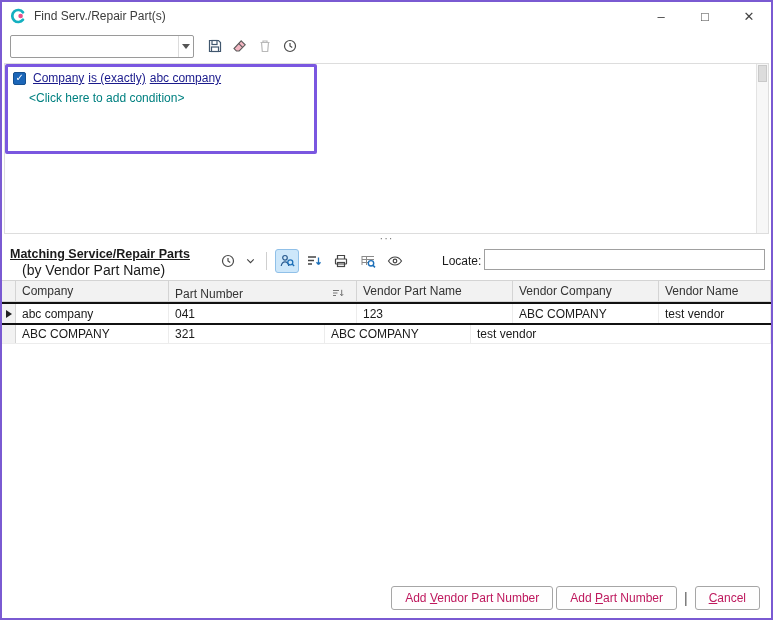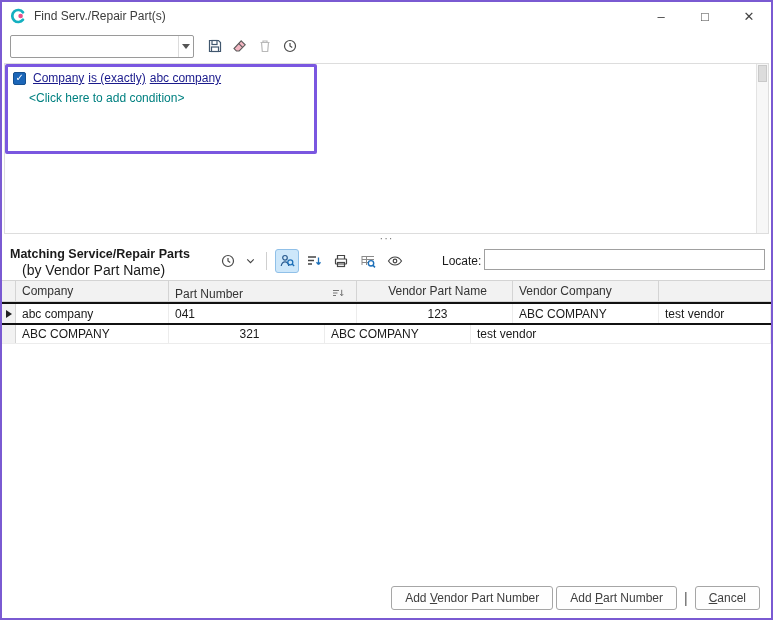--- a/index.html
+++ b/index.html
@@ -42,21 +42,21 @@
   .cond-link { color:var(--link_color,#1a1a8c); text-decoration:underline; margin-right:4px; cursor:pointer; }
   .add-cond { position:absolute; top:27px; left:24px; color:var(--add_condition_color,#008080); cursor:pointer; }
   .cond-scroll { position:absolute; right:0; top:0; bottom:0; width:12px; background:#f7f7f7;
     border-left:1px solid #e3e3e3; }
   .cond-thumb { position:absolute; top:1px; left:1px; width:9px; height:17px; background:#dcdcdc; border:1px solid #c9c9c9; }
   
   .splitter { position:absolute; top:230px; left:0; right:0; height:12px; display:flex;
     align-items:center; justify-content:center; cursor:ns-resize; color:#777; font-size:11px;
     letter-spacing:1px; line-height:6px; }
   
-  .res-title { position:absolute; top:245px; left:8px; font-weight:bold; font-size:12.5px; }
+  .res-title { position:absolute; top:245px; left:8px; font-weight:bold; font-size:12.5px;text-decoration:underline; }
   .res-subtitle { position:absolute; top:260px; left:20px; font-weight:normal; font-size:14px; }
   .toolbar2 { position:absolute; top:246px; left:214px; height:26px; display:flex; align-items:center; gap:3px; }
   .tool2 { width:24px; height:24px; display:flex; align-items:center; justify-content:center; border-radius:3px;
     border:1px solid transparent; }
   .tool2 svg { width:16px; height:16px; }
   .tool2.narrow { width:15px; }
   .tool2.selected { background:var(--selected_tool_bg,#cde7fa); border-color:var(--selected_tool_border,#90c0e8); }
   .vsep { width:1px; height:18px; background:#cfcfcf; margin:0 5px; }
   .locate-label { position:absolute; top:252px; left:440px; }
   .locate-input { position:absolute; top:247px; left:482px; width:281px; height:21px;
@@ -64,36 +64,36 @@
   
   .grid { position:absolute; top:278px; left:0; right:0; }
   .grid-header { display:flex; height:22px; background:#f2f2f2; border-top:1px solid #d4d4d4;
     border-bottom:1px solid #d4d4d4; }
   .hcell { display:flex; align-items:center; padding-left:6px; border-right:1px solid #d4d4d4;
     color:#333; overflow:hidden; white-space:nowrap; }
   .hcell .sorticon { margin-left:auto; margin-right:12px; }
   .col-g { width:14px; flex:0 0 14px; padding-left:0; }
   .col-0 { width:153px; flex:0 0 153px; }
   .col-1 { width:188px; flex:0 0 188px;align-items:flex-end; }
-  .col-2 { width:156px; flex:0 0 156px;justify-content:center; }
+  .col-2 { width:156px; flex:0 0 156px; }
   .col-3 { width:146px; flex:0 0 146px; }
   .col-4 { flex:1 1 auto; }
   .grid-row { display:flex; height:19px; background:#fff; }
   .grid-row.selected { height:23px; border-top:2px solid #111; border-bottom:2px solid #111; }
   .cell { display:flex; align-items:center; padding-left:6px; border-right:1px solid #ececec;
     overflow:hidden; white-space:nowrap; }
   .gutter { width:14px; flex:0 0 14px; background:#f2f2f2; border-right:1px solid #d4d4d4;
     display:flex; align-items:center; justify-content:center; padding-left:0; }
   .grid-row:not(.selected) { border-bottom:1px solid #ececec; }
   .row-marker { width:0; height:0; border-left:6px solid #222; border-top:4px solid transparent;
     border-bottom:4px solid transparent; }
   
   .footer { position:absolute; top:584px; right:11px; display:flex; align-items:center; gap:3px; }
   .btn { height:24px; border:1px solid #a6a6a6; background:#fefefe; border-radius:3px;
-    font:inherit; font-size:12px; color:#404040; padding:0 13px; cursor:default; }
+    font:inherit; font-size:12px; color:#be185d; padding:0 13px; cursor:default; }
   .btn .u { text-decoration:underline; }
   .btn-sep { color:#555; font-size:14px; margin:0 4px; }
 </style>
 </head>
 <body>
 
 <div class="win">
 
   <div class="titlebar">
     <span class="appicon">
@@ -227,20 +227,23 @@
             <path d="M1 2.5h6M1 5h4.5M1 7.5h3M9.7 1.8v6M9.7 7.8L8.2 6.1M9.7 7.8l1.5-1.7"></path>
           </svg>
         </span>
       </div>
       <div class="hcell col-2">
           <span>Vendor Part Name</span>
         </div>
       <div class="hcell col-3">
           <span>Vendor Company</span>
         </div>
+      <div class="hcell col-4">
+          <span>Vendor Name</span>
+        </div>
     </div>
 
     <div class="grid-row selected">
       <div class="cell gutter">
           <span class="row-marker"></span>
         </div>
       <div class="cell col-0">abc company</div>
       <div class="cell col-1">041</div>
       <div class="cell col-2">123</div>
       <div class="cell col-3">ABC COMPANY</div>

